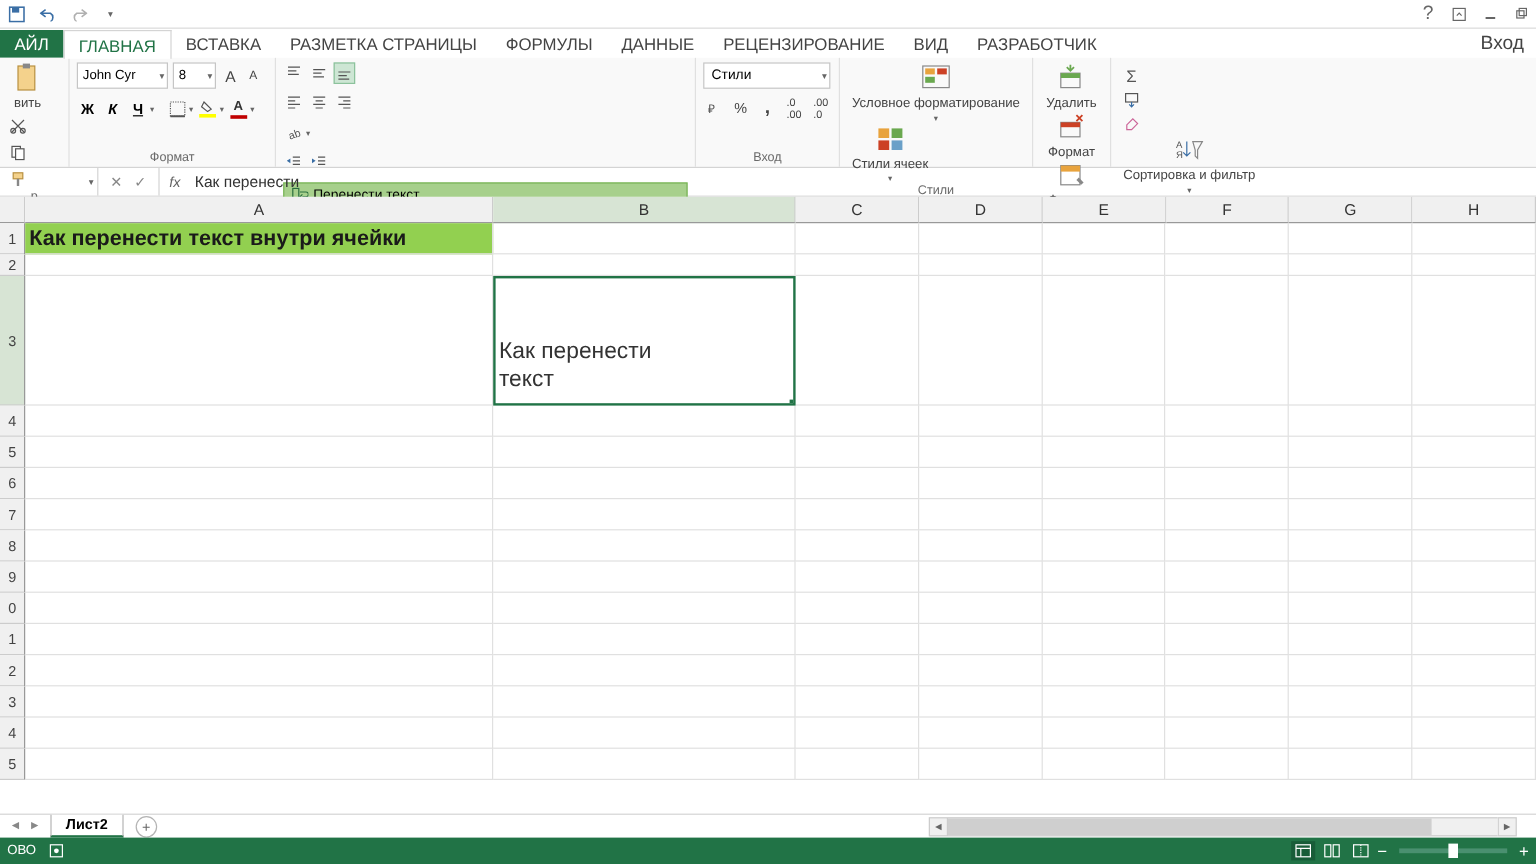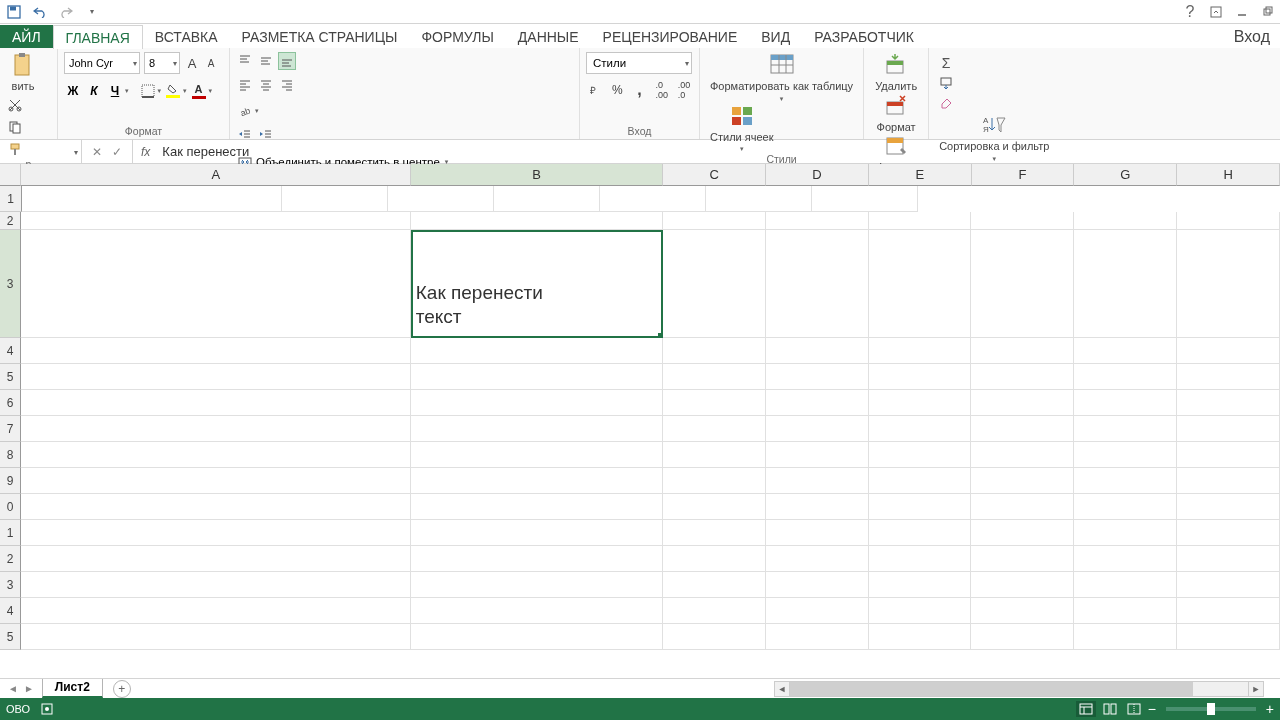--- a/index.html
+++ b/index.html
@@ -346,20 +346,27 @@
               <svg width="14" height="14" viewBox="0 0 14 14">
                 <line x1="6" y1="3" x2="12" y2="3" stroke="#555"></line>
                 <line x1="6" y1="6" x2="12" y2="6" stroke="#555"></line>
                 <line x1="6" y1="9" x2="12" y2="9" stroke="#555"></line>
                 <path d="M1 4 L4 6 L1 8" fill="#3a6ea5"></path>
               </svg>
             </span>
         </div>
       </div>
       <div class="wrap-merge-col">
+        <div class="wrap-btn">
+          <svg width="14" height="14" viewBox="0 0 14 14">
+              <rect x="1" y="1" width="5" height="12" fill="none" stroke="#2a6e3f"></rect>
+              <path d="M7 4 H12 a2 2 0 0 1 0 4 H9 M9 6 L7 8 L9 10" fill="none" stroke="#2a6e3f"></path>
+            </svg>
+          <span>Перенести текст</span>
+        </div>
         <div class="merge-btn">
           <svg width="14" height="14" viewBox="0 0 14 14">
               <rect x="1" y="3" width="12" height="8" fill="none" stroke="#555"></rect>
               <path d="M3 7 L6 7 M4 5 L6 7 L4 9 M11 7 L8 7 M10 5 L8 7 L10 9" stroke="#3a6ea5" fill="none"></path>
             </svg>
           <span>Объединить и поместить в центре</span>
           <span class="fmt-dd">▾</span>
         </div>
       </div>
     </div>
@@ -382,31 +389,30 @@
         <span class="num-btn" style="font-size:16px;font-weight:bold">,</span>
         <span class="num-btn" style="font-size:9px">.0<br>.00</span>
         <span class="num-btn" style="font-size:9px">.00<br>.0</span>
       </div>
     </div>
     <div class="group-label">Вход</div>
   </div>
 
   <div class="group">
     <div class="group-body big-col">
-      <div class="big-btn" style="min-width:90px">
+      <div class="big-btn" style="min-width:104px">
         <span class="icon-box">
             <svg width="26" height="24" viewBox="0 0 26 24">
               <rect x="2" y="2" width="22" height="18" fill="none" stroke="#888"></rect>
-              <rect x="2" y="2" width="22" height="5" fill="#6aa0c8"></rect>
-              <line x1="2" y1="12" x2="24" y2="12" stroke="#888"></line>
-              <line x1="10" y1="2" x2="10" y2="20" stroke="#888"></line>
-              <line x1="17" y1="2" x2="17" y2="20" stroke="#888"></line>
-            </svg>
-          </span>
-        <span class="lbl">Форматировать как таблицу</span>
+              <rect x="4" y="4" width="8" height="5" fill="#e8a33d"></rect>
+              <rect x="4" y="11" width="8" height="5" fill="#6aa84f"></rect>
+              <rect x="14" y="4" width="8" height="5" fill="#cc4125"></rect>
+            </svg>
+          </span>
+        <span class="lbl">Условное форматирование</span>
           <span class="dd">▾</span>
       </div>
       <div class="big-btn" style="min-width:48px">
         <span class="icon-box">
             <svg width="26" height="24" viewBox="0 0 26 24">
               <rect x="3" y="3" width="9" height="8" fill="#e8a33d"></rect>
               <rect x="14" y="3" width="9" height="8" fill="#6aa84f"></rect>
               <rect x="3" y="13" width="9" height="8" fill="#cc4125"></rect>
               <rect x="14" y="13" width="9" height="8" fill="#6aa0c8"></rect>
             </svg>
@@ -526,20 +532,21 @@
       <div class="col-h" style="width: 106px;">C</div>
       <div class="col-h" style="width: 106px;">D</div>
       <div class="col-h" style="width: 106px;">E</div>
       <div class="col-h" style="width: 106px;">F</div>
       <div class="col-h" style="width: 106px;">G</div>
       <div class="col-h" style="width: 106px;">H</div>
     </div>
   <div class="row-area" id="row-area">
       <div class="row" style="height: 26px;">
         <div class="row-h">1</div>
+        <div class="cell a1" style="width: 402px;">Как перенести текст внутри ячейки</div>
         <div class="cell" style="width: 260px;"></div>
         <div class="cell" style="width: 106px;"></div>
         <div class="cell" style="width: 106px;"></div>
         <div class="cell" style="width: 106px;"></div>
         <div class="cell" style="width: 106px;"></div>
         <div class="cell" style="width: 106px;"></div>
         <div class="cell" style="width: 106px;"></div>
       </div>
       <div class="row" style="height: 18px;">
         <div class="row-h">2</div>

